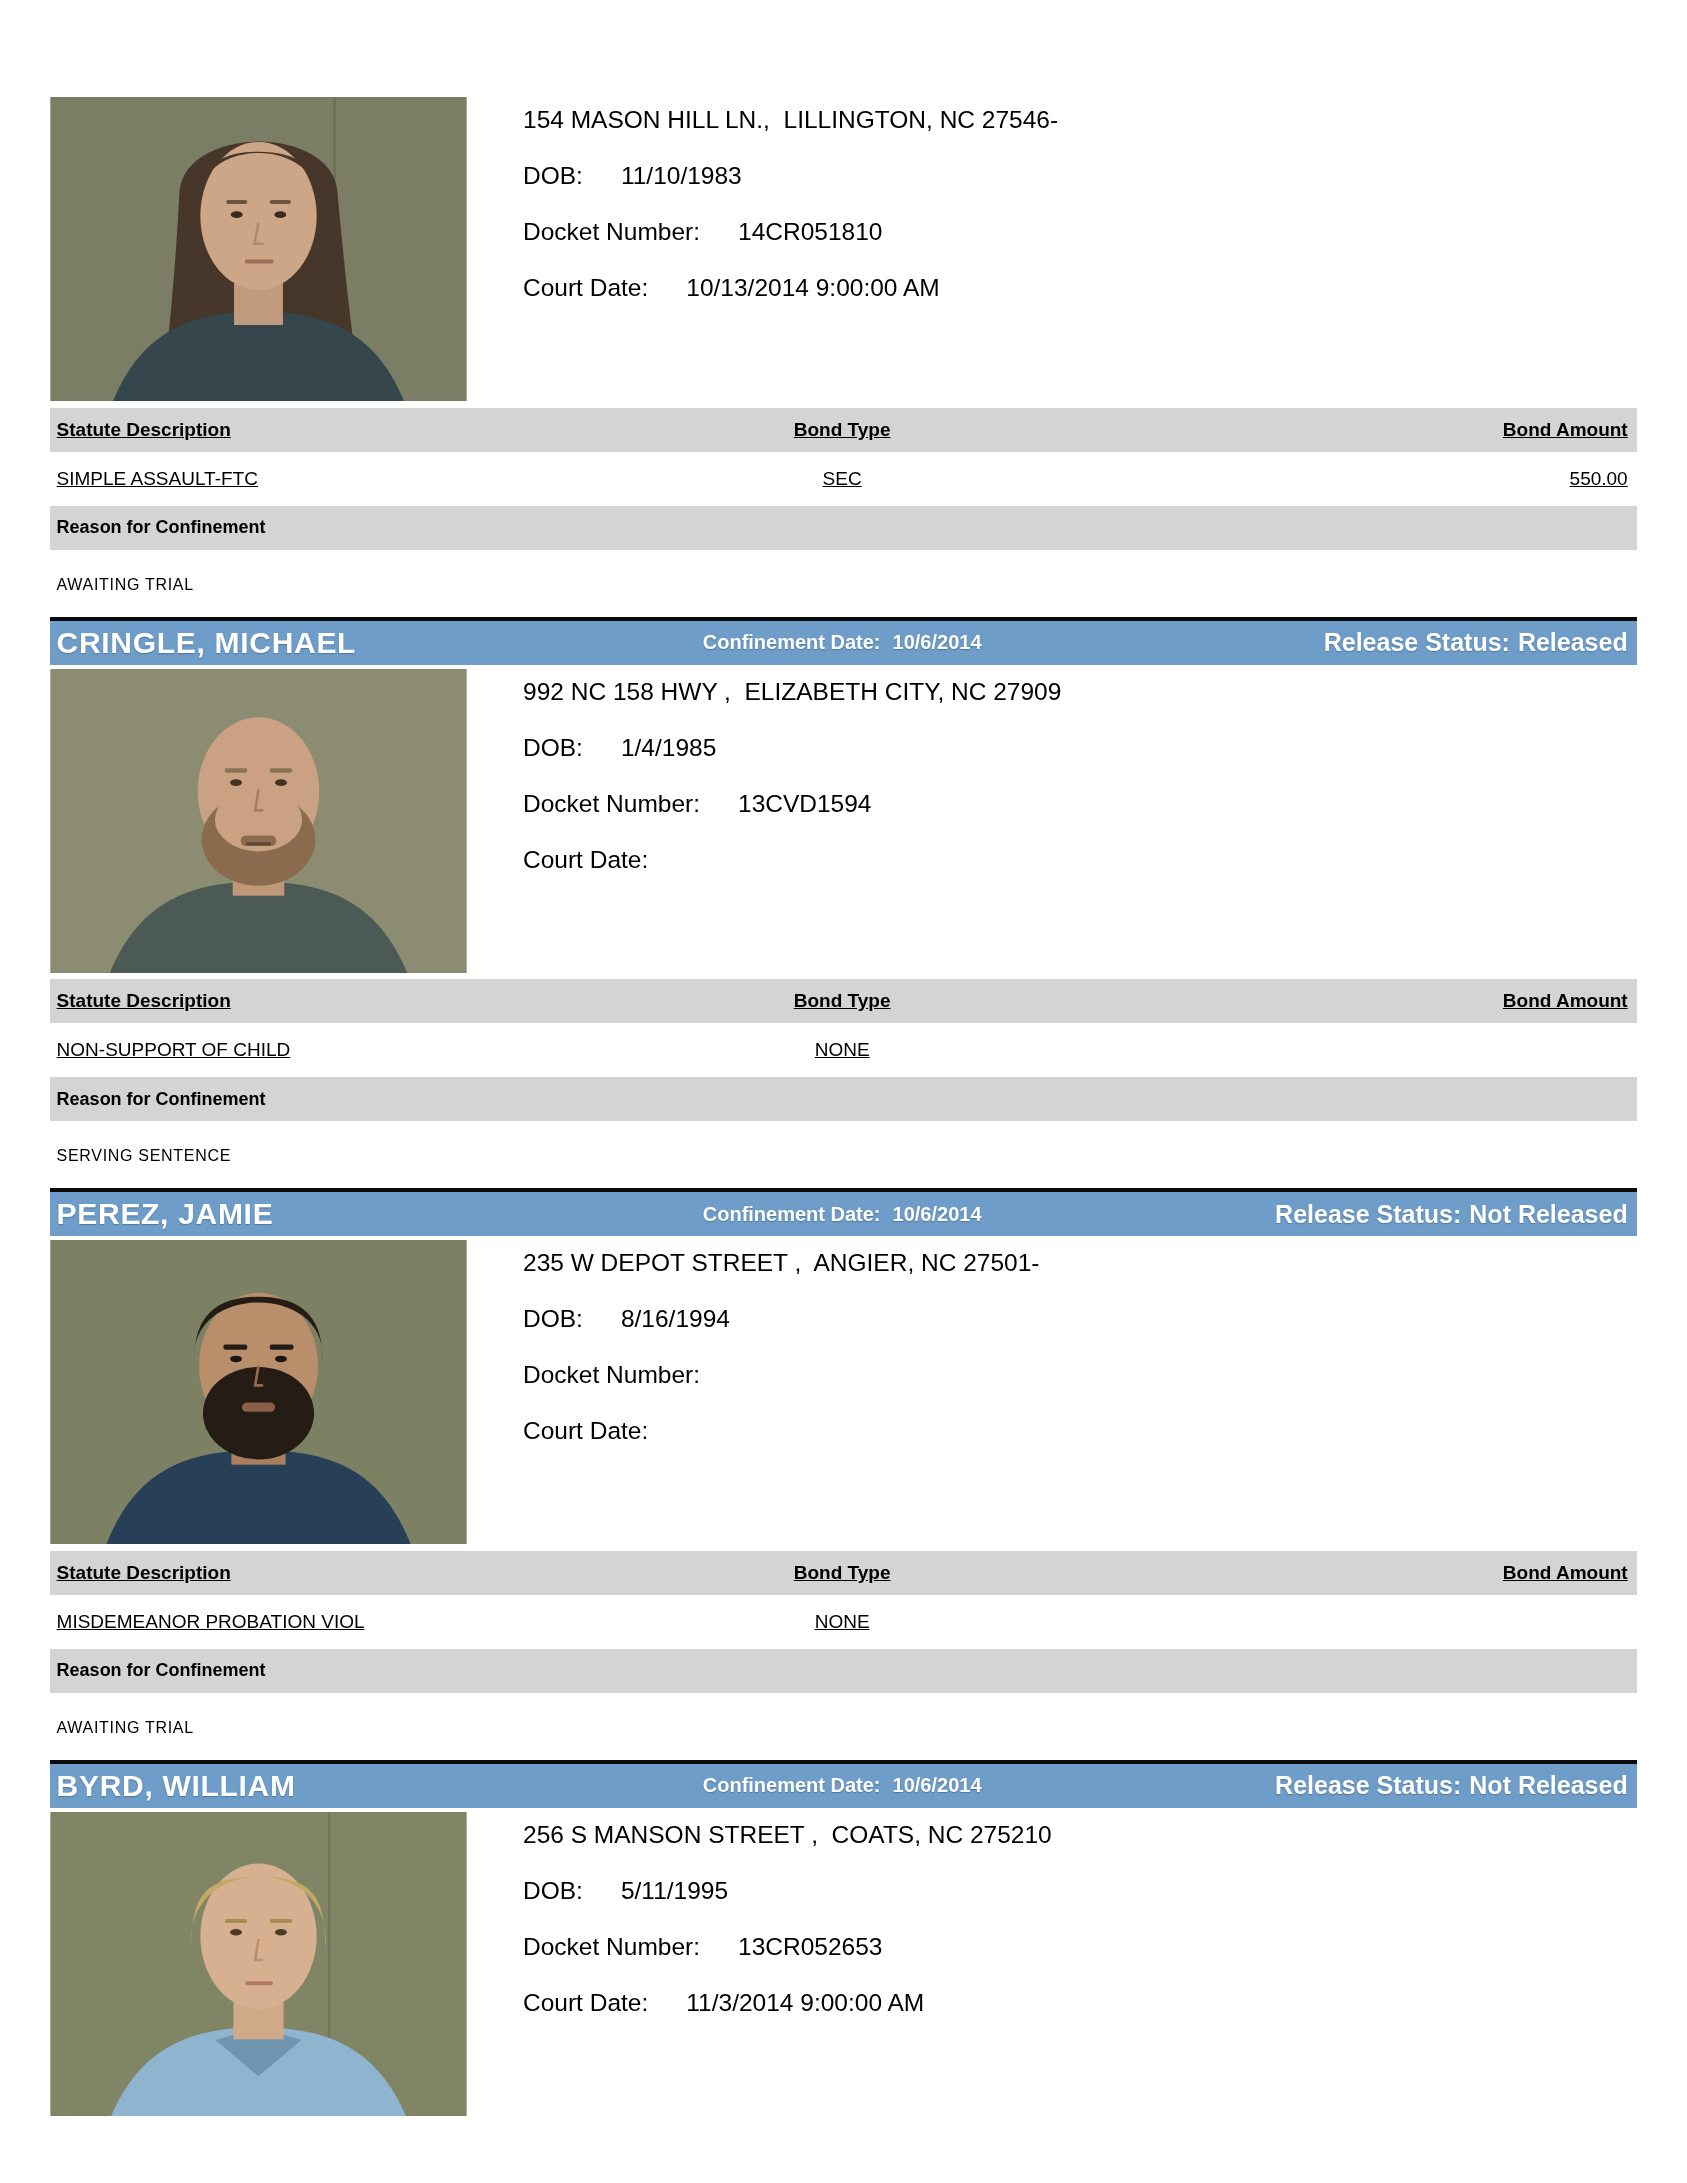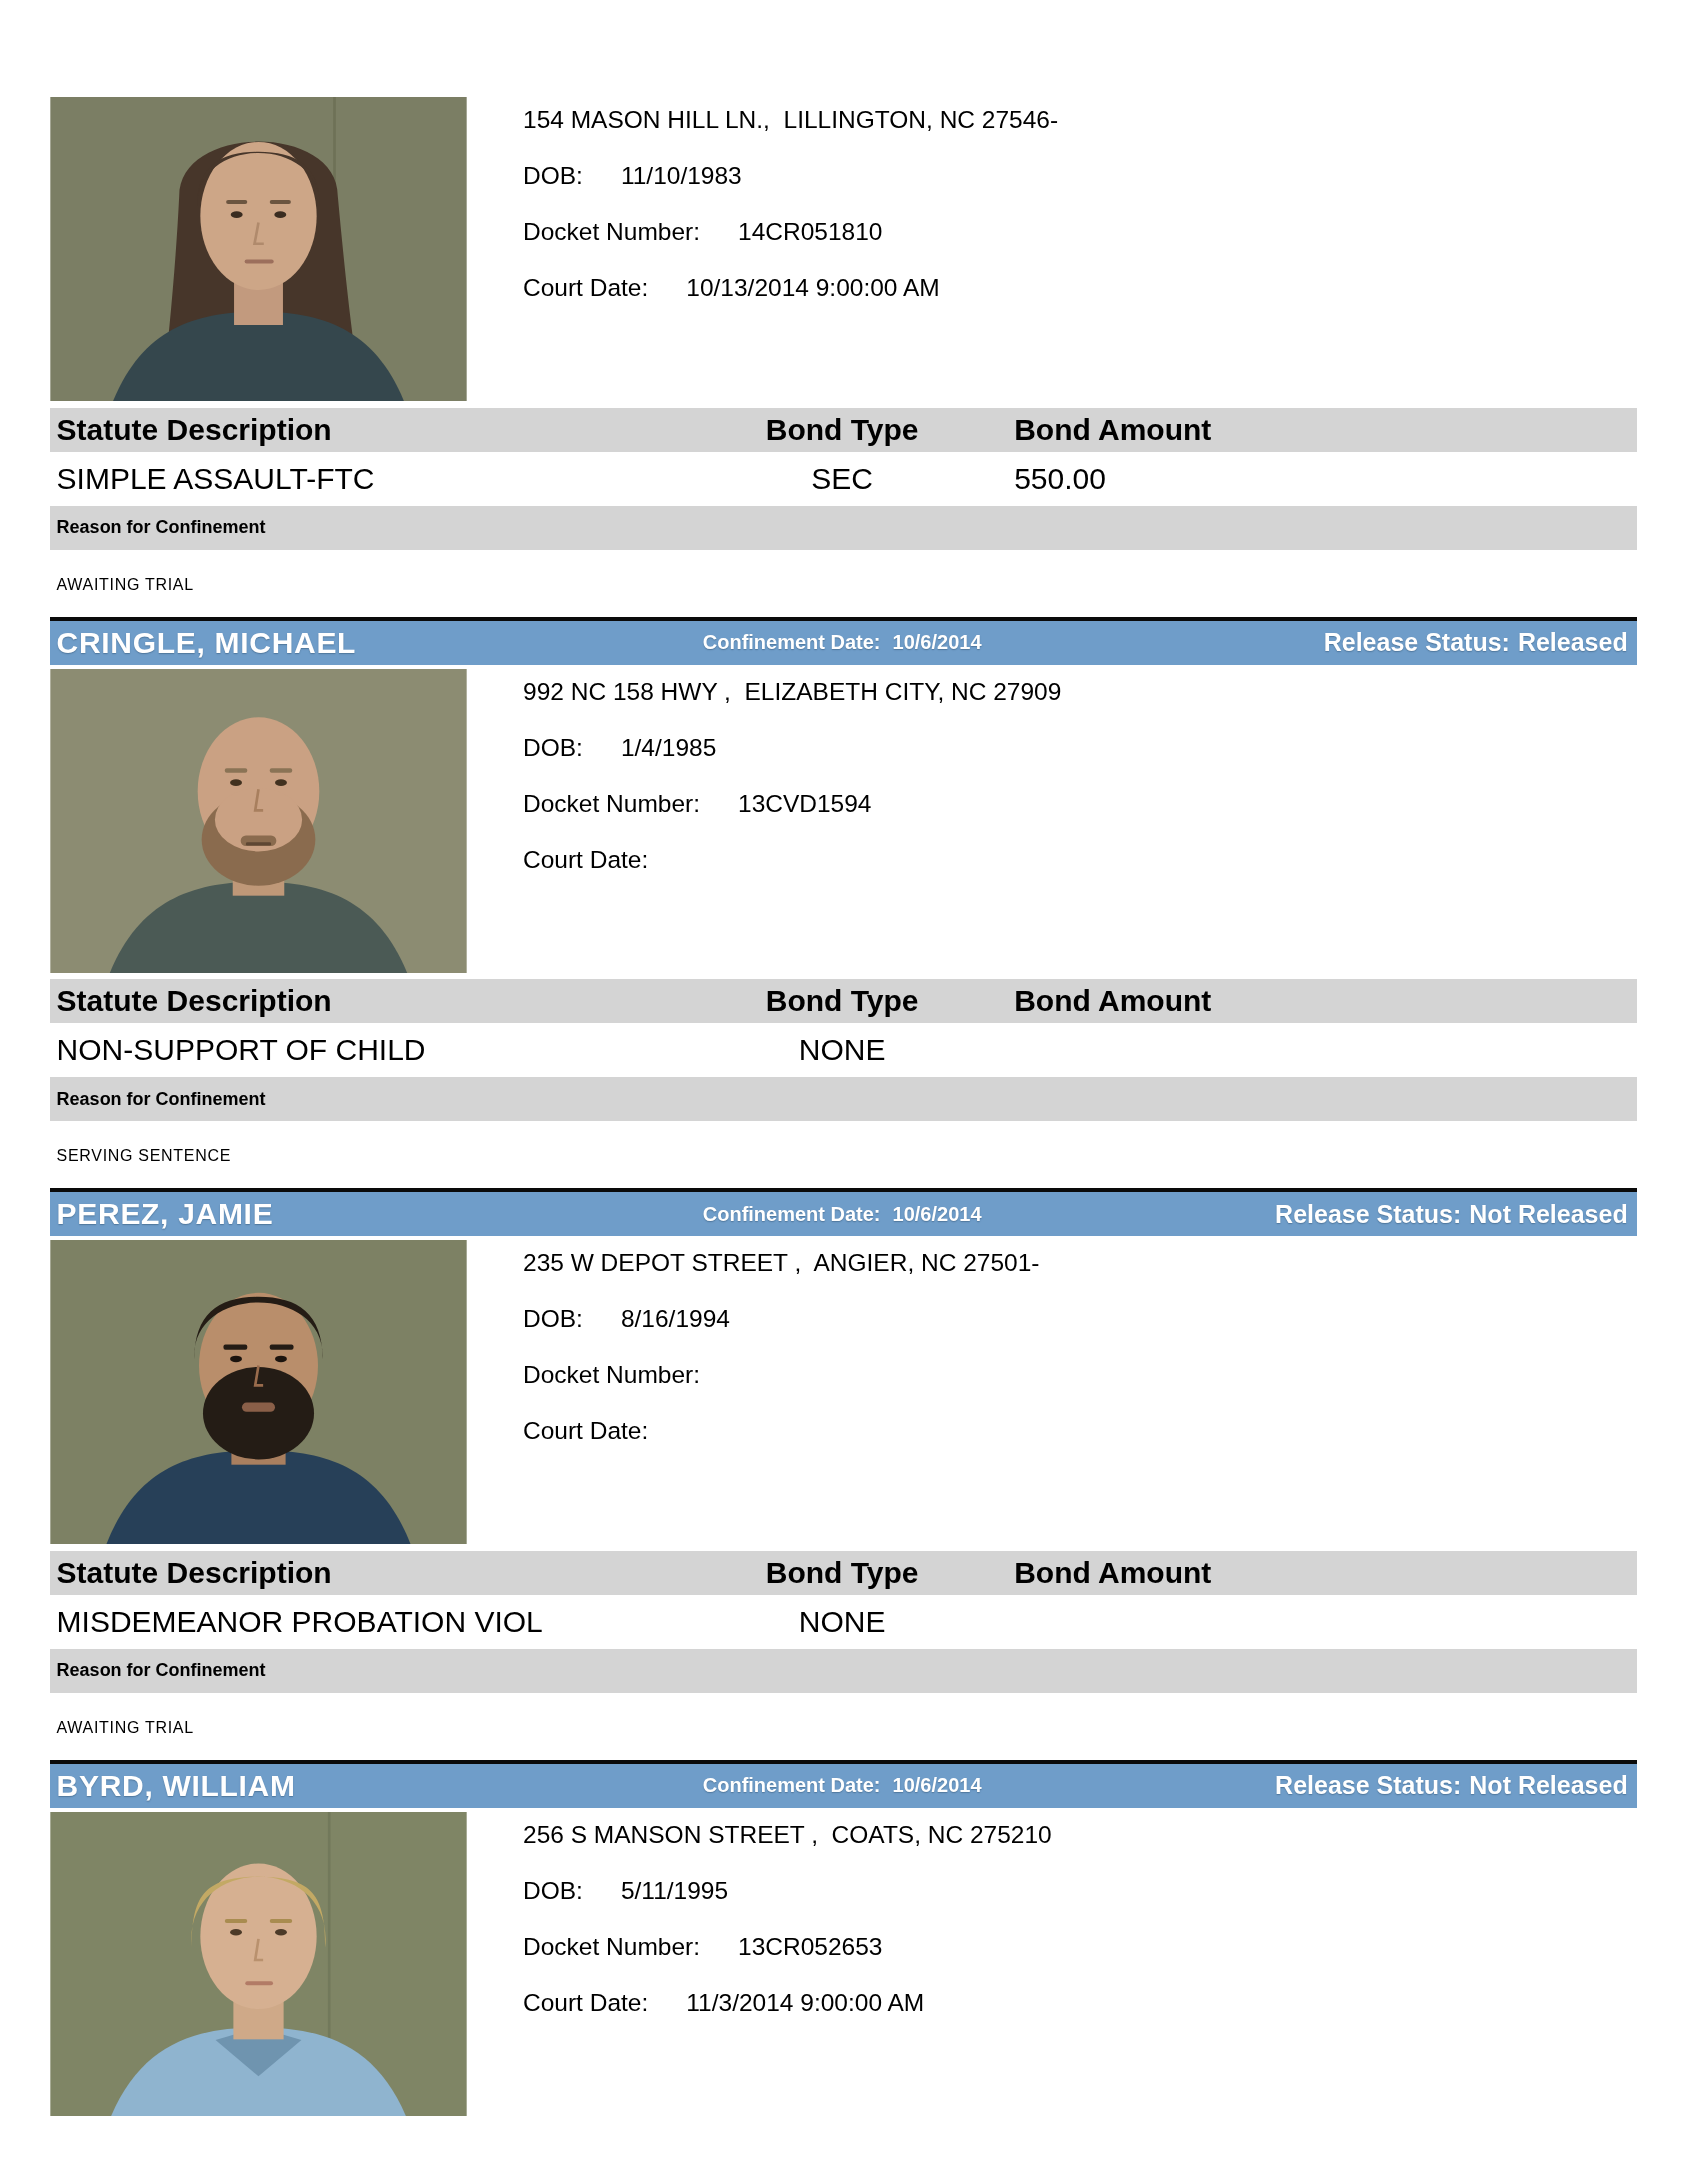--- a/index.html
+++ b/index.html
@@ -30,26 +30,26 @@
   .photo-row { display:flex; margin-top:4px; margin-bottom:6.6px; }
   .photo { width:417px; height:304px; flex:none; margin-right:56px; }
   .photo svg { width:100%; height:100%; display:block; }
 
   .info { padding-top:9.3px; font-size:24.5px; }
   .info-line { display:flex; gap:38px; height:26px; margin-bottom:30px; align-items:baseline; white-space:pre-wrap; }
   .info-line .lbl { white-space:nowrap; }
 
   .bar3, .charge-row {
     display:grid; grid-template-columns:1fr 344px 1fr;
-    align-items:center; padding:0 9.3px 0 6.6px; font-size:30px;
+    align-items:center; padding:0 9.3px 0 6.6px; font-size:19px;text-decoration:underline;
   }
   .bar3 { height:44px; background:#d4d4d4; font-weight:bold; }
   .charge-row { height:54px; background:#fff; }
   .c-mid { text-align:center; }
-  .c-right { text-align:left; }
+  .c-right { text-align:right; }
 
   .reason-bar {
     height:44px; background:#d4d4d4; font-weight:bold; font-size:18px;
     display:flex; align-items:center; padding-left:6.6px;
   }
   .reason-value {
     height:44px; display:flex; align-items:flex-end;
     font-size:16px; padding-left:6.6px; letter-spacing:0.7px;
   }
 </style>

